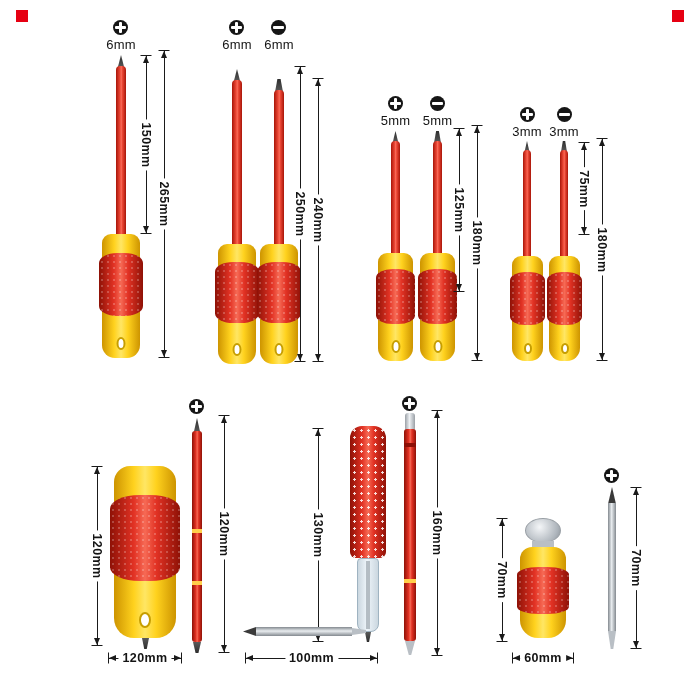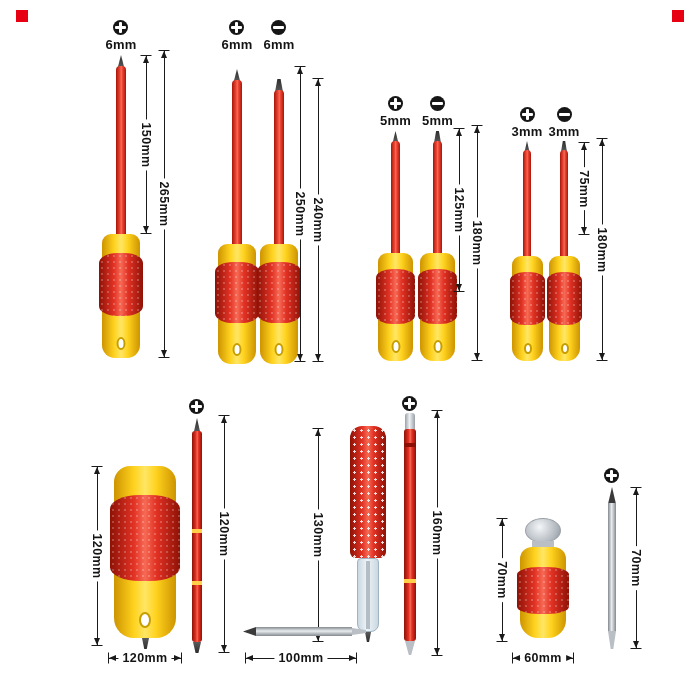--- a/index.html
+++ b/index.html
@@ -7,21 +7,21 @@
   body{font-family:"Liberation Sans",sans-serif;color:#141414;}
   .canvas{position:relative;width:700px;height:700px;background:#ffffff;overflow:hidden;}
 
   .corner{position:absolute;width:12px;height:12px;background:#e60012;}
 
   
   .tipicon{position:absolute;width:15px;height:15px;border-radius:50%;background:#161616;}
   .tipicon .bar-h{position:absolute;left:2px;right:2px;top:50%;margin-top:-1.5px;height:3px;background:#fff;border-radius:1px;}
   .tipicon .bar-v{position:absolute;top:2px;bottom:2px;left:50%;margin-left:-1.5px;width:3px;background:#fff;border-radius:1px;}
 
-  .sizelabel{position:absolute;font-size:13px;font-weight:700;text-align:center;letter-spacing:.2px;}
+  .sizelabel{position:absolute;font-size:13px;font-weight:400;text-align:center;letter-spacing:.2px;}
 
   
   .metaltip{position:absolute;background:linear-gradient(180deg,#2d2d2d,#5a5a5a);}
   .metaltip.ph{clip-path:polygon(50% 0,92% 100%,8% 100%);}
   .metaltip.sl{clip-path:polygon(30% 0,70% 0,100% 100%,0 100%);}
   .metaltip.down-sl{clip-path:polygon(0 0,100% 0,68% 100%,32% 100%);background:linear-gradient(180deg,#5a5a5a,#2d2d2d);}
   .shaft{position:absolute;background:linear-gradient(90deg,#a81508,#ef4a38 42%,#f8705d 52%,#ef4a38 62%,#a81508);border-radius:4px 4px 0 0;}
   .handle{position:absolute;}
   .hbase{position:absolute;inset:0;background:linear-gradient(90deg,#cd9400,#ffd21e 32%,#ffe664 50%,#ffd21e 68%,#cd9400);border-radius:9px 9px 13px 13px;}
   .hgrip{position:absolute;left:-7%;width:114%;top:15%;height:51%;
@@ -312,21 +312,21 @@
     <span class="line"></span>
     <span class="arr down"></span>
       <span class="tick b"></span>
     <span class="lab">160mm</span>
   </div>
 
   <div class="bit-dark" style="left:243px;top:627px;width:13px;height:9px;clip-path:polygon(0 50%,100% 0,100% 100%);"></div>
   <div class="rod-h" style="left:256px;top:627px;width:96px;height:9px;"></div>
   <div class="bit-silver" style="left:352px;top:628px;width:14px;height:7px;clip-path:polygon(0 0,100% 30%,100% 70%,0 100%);"></div>
 
-  <div class="hdim" style="left:245px;top:650px;width:112px;">
+  <div class="hdim" style="left:245px;top:650px;width:133px;">
     <span class="tick l"></span>
       <span class="arr left"></span>
     <span class="line"></span>
     <span class="arr right"></span>
       <span class="tick r"></span>
     <span class="lab">100mm</span>
   </div>
 
   <div class="chrome-disc" style="left:525px;top:518px;width:36px;height:25px;"></div>
   <div class="bit-silver" style="left:532px;top:541px;width:22px;height:7px;"></div>

